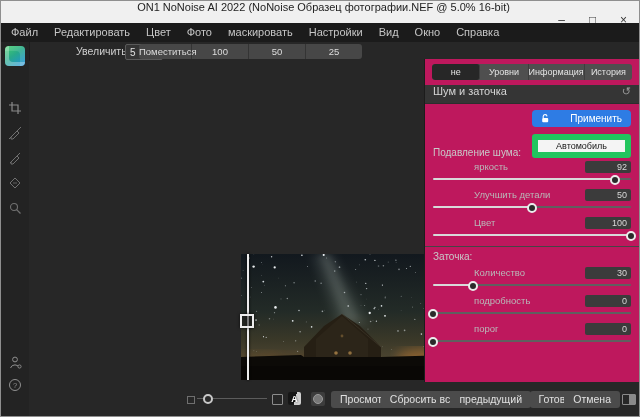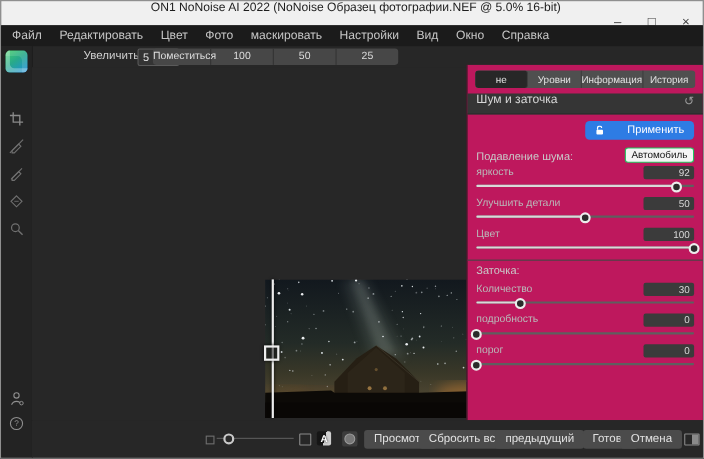--- a/index.html
+++ b/index.html
@@ -52,23 +52,23 @@
   .layers-row{height:18px;background:#3f3f3f;border-top:1px solid #4a4a4a;border-bottom:1px solid #2b2b2b;
     padding:0 8px;font-size:11px;color:#ececec;line-height:18px;}
   .pane-header{height:18px;background:#353535;border-bottom:1px solid #2d2d2d;display:flex;align-items:flex-start;
     justify-content:space-between;padding:0 8px;font-size:11px;color:#d6d6d6;}
   .reset-icon{font-size:11px;color:#9a9a9a;}
   .apply-row{padding:6px 8px 4px;display:flex;justify-content:flex-end;}
   .apply-btn{display:inline-flex;align-items:center;gap:20px;background:#2e7ce4;color:#fff;border-radius:4px;
     height:17px;padding:0 9px;font-size:10px;}
   .noise-label-row{display:flex;justify-content:space-between;align-items:flex-end;padding:3px 8px 2px;}
   .section-label{font-size:10px;color:#c9c9c9;}
-  .auto-btn{background:#f4f4f4;color:#161616;font-size:9px;border-radius:3px;padding:1px 5px;border:1px solid #22c55e;}
+  .auto-btn{background:#f4f4f4;color:#161616;font-size:9px;border-radius:3px;padding:1px 18px;border:6px solid #22c55e;}
   .srow{padding:0 8px;margin-bottom:3px;}
-  .srow-top{display:flex;justify-content:space-between;align-items:center;height:13px;}
+  .srow-top{display:flex;justify-content:space-between;align-items:center;height:13px;margin-left:41px;}
   .slabel{font-size:9.5px;color:#b9b9b9;}
   .sval{font-size:9px;color:#d8d8d8;background:#3b3b3b;border-radius:2px;min-width:38px;text-align:right;
     padding:0 4px;line-height:12px;}
   .slider{position:relative;height:11px;margin-top:1px;}
   .track{position:absolute;left:0;right:0;top:4px;height:2px;background:#5f5f5f;border-radius:1px;}
   .fill{position:absolute;left:0;top:4px;height:2px;background:#d9d9d9;border-radius:1px;}
   .handle{position:absolute;top:1px;width:6px;height:6px;border:2px solid #ececec;border-radius:50%;
     background:#2a2a2a;transform:translateX(-50%);}
   .divider{border-top:1px solid #454545;margin:5px 0 4px;}
   .sharpen-label{padding:0 8px;margin:0 0 4px;font-size:10px;color:#c9c9c9;}

